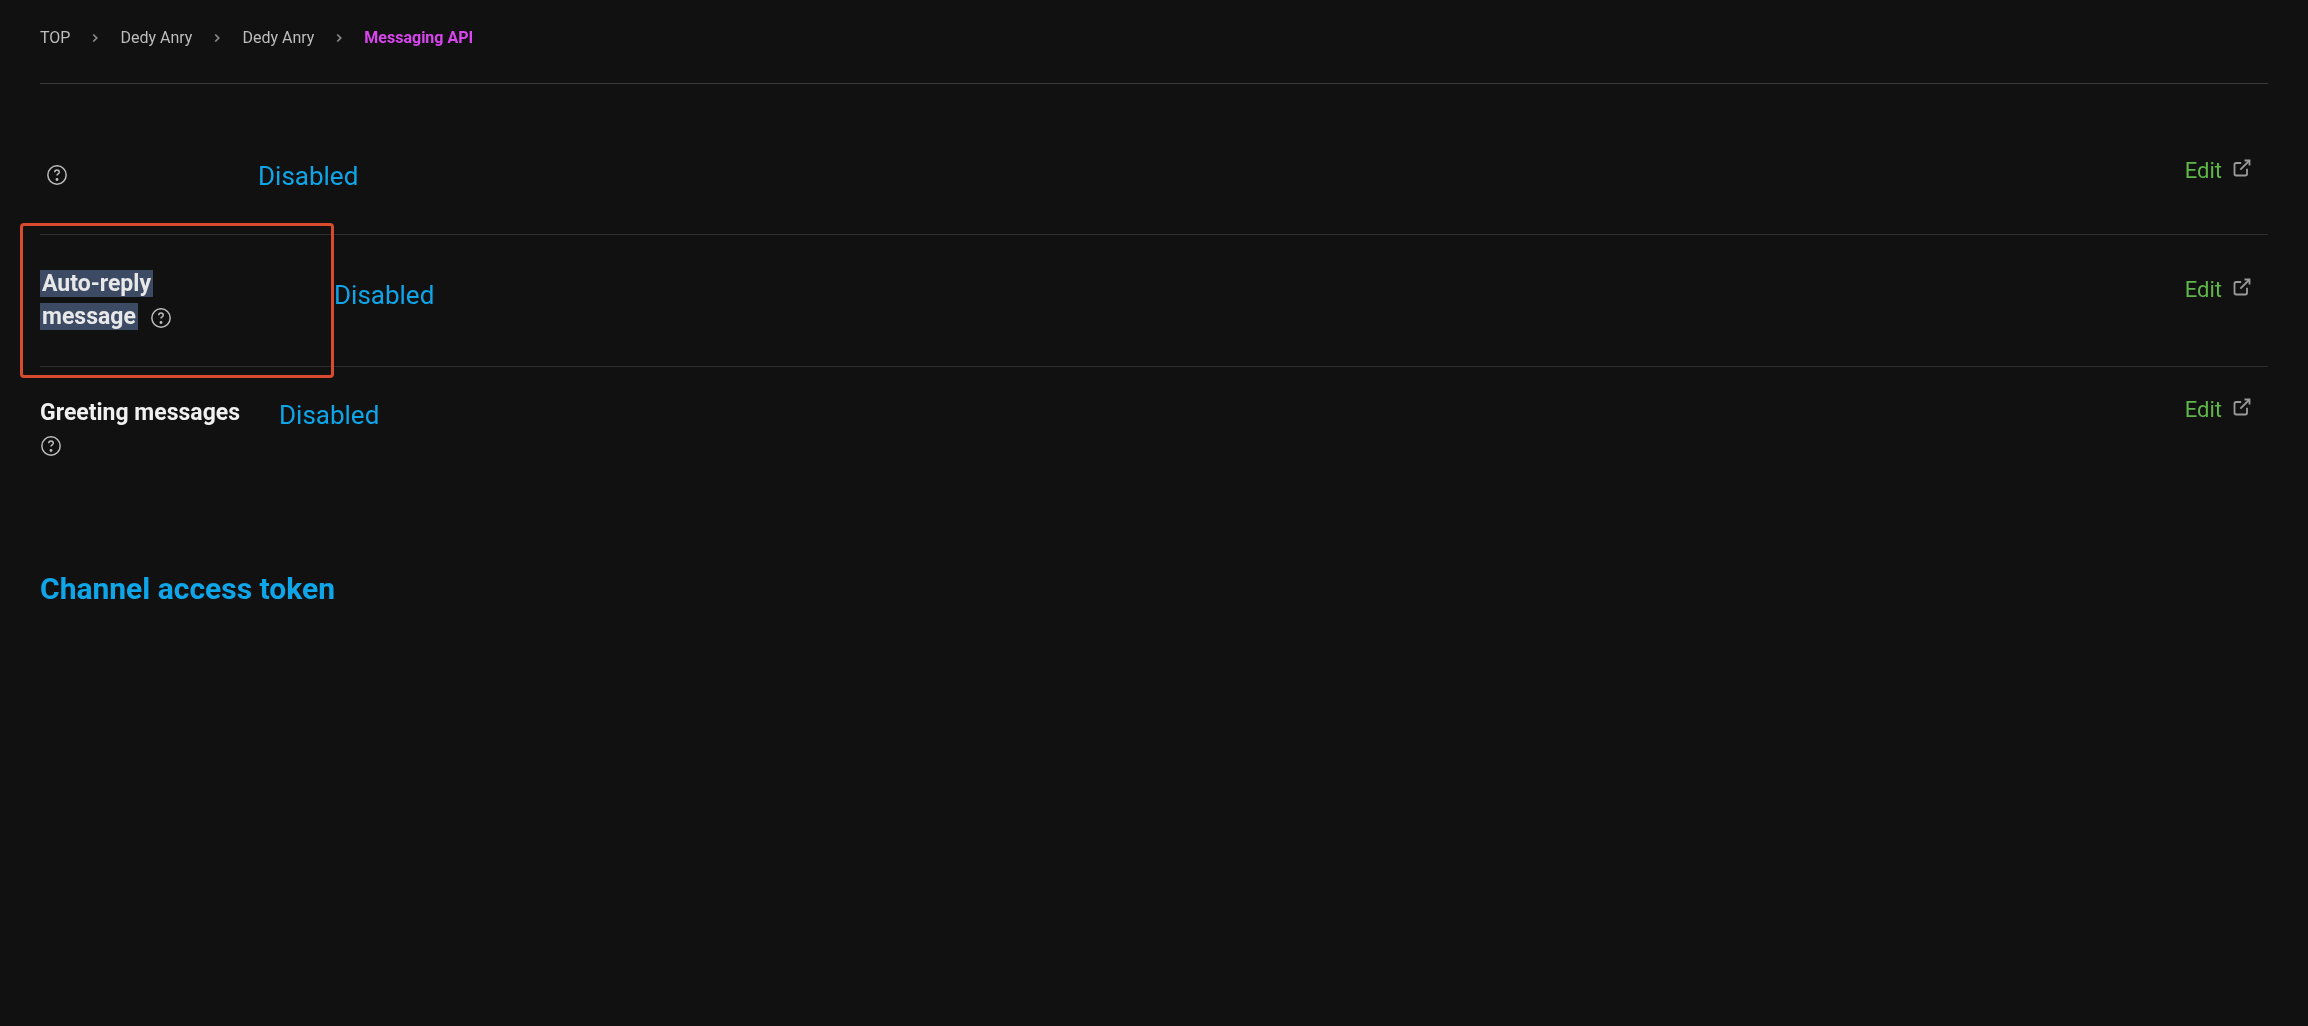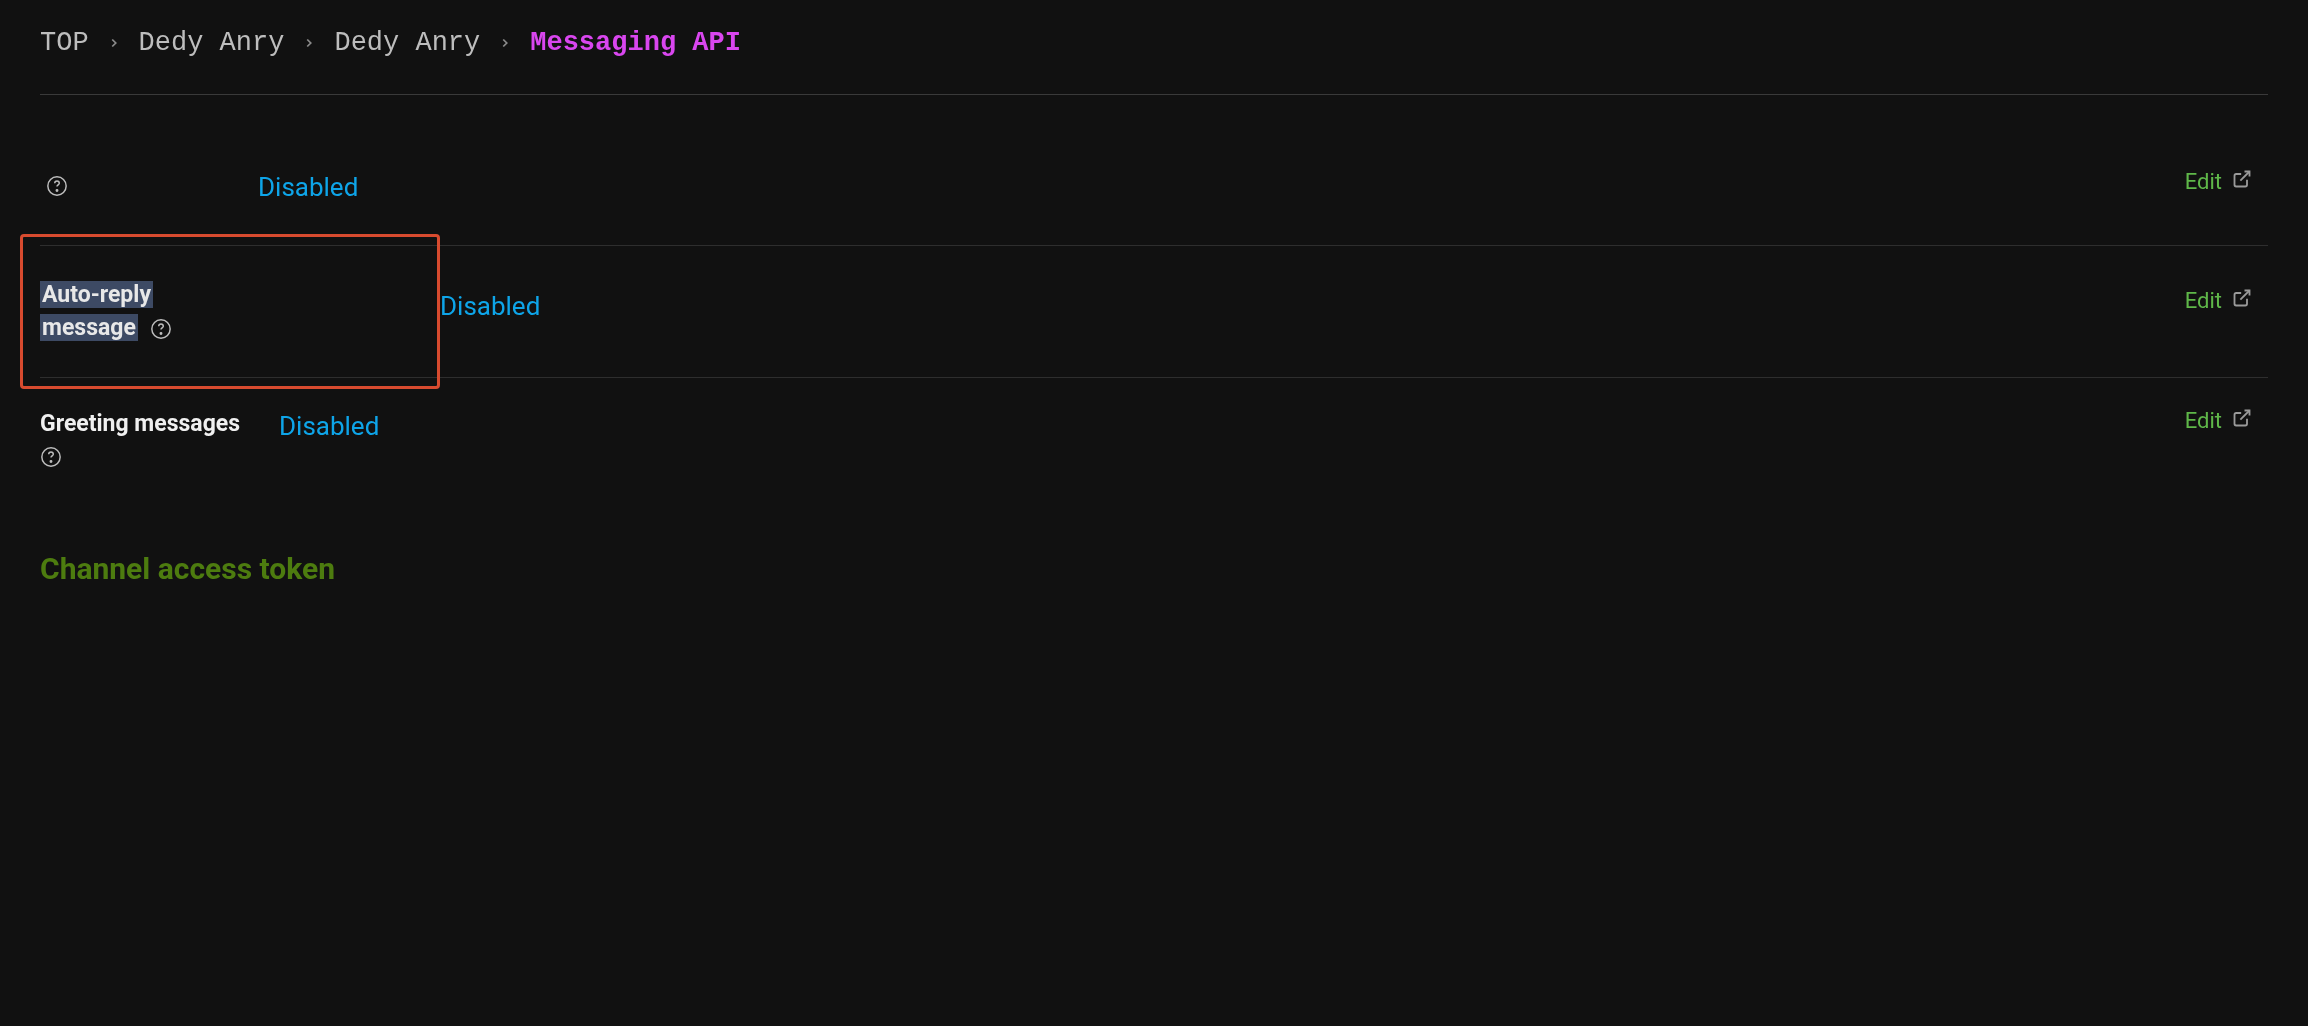--- a/index.html
+++ b/index.html
@@ -22,23 +22,22 @@
   .breadcrumb {
     display: flex;
     align-items: center;
     gap: 18px;
     padding-bottom: 36px;
     border-bottom: 1px solid #3a3a3a;
     margin-bottom: 44px;
   }
   .breadcrumb-item {
     color: #bdbdbd;
-    font-size: 27px;
+    font-size: 16px;
     cursor: pointer;
-    font-family: Liberation Mono, monospace;
   }
   .breadcrumb-item.current {
     color: #d946ef;
     font-weight: 700;
     cursor: default;
   }
   .breadcrumb-sep {
     color: #8a8a8a;
     display: inline-flex;
     align-items: center;
@@ -104,45 +103,45 @@
   }
   .highlighted-box {
     border: 3px solid #d84b2f;
     border-radius: 4px;
     margin-left: -20px;
     padding-left: 17px;
     padding-top: 42px;
     padding-bottom: 42px;
     margin-top: -12px;
     margin-bottom: -12px;
-    width: 420px;
+    width: 314px;
   }
   .highlighted-row {
     padding: 0;
     border-bottom: 1px solid #2e2e2e;
     display: flex;
     align-items: flex-start;
     position: relative;
   }
   .highlighted-row .setting-value {
     padding-top: 42px;
   }
   .highlighted-row .edit-link {
     top: 42px;
   }
   .highlighted-text {
     background: #3d4a64;
     color: #e8e8e8;
     padding: 0 2px;
   }
   .section-title {
-    color: #4d7c0f;
+    color: #0ea5e9;
     font-weight: 700;
     font-size: 30px;
-    margin-top: 39px;
+    margin-top: 70px;
   }
   .settings-group {
     margin-top: 0;
   }
 </style>
 </head>
 <body>
 
 <div class="page">
 

